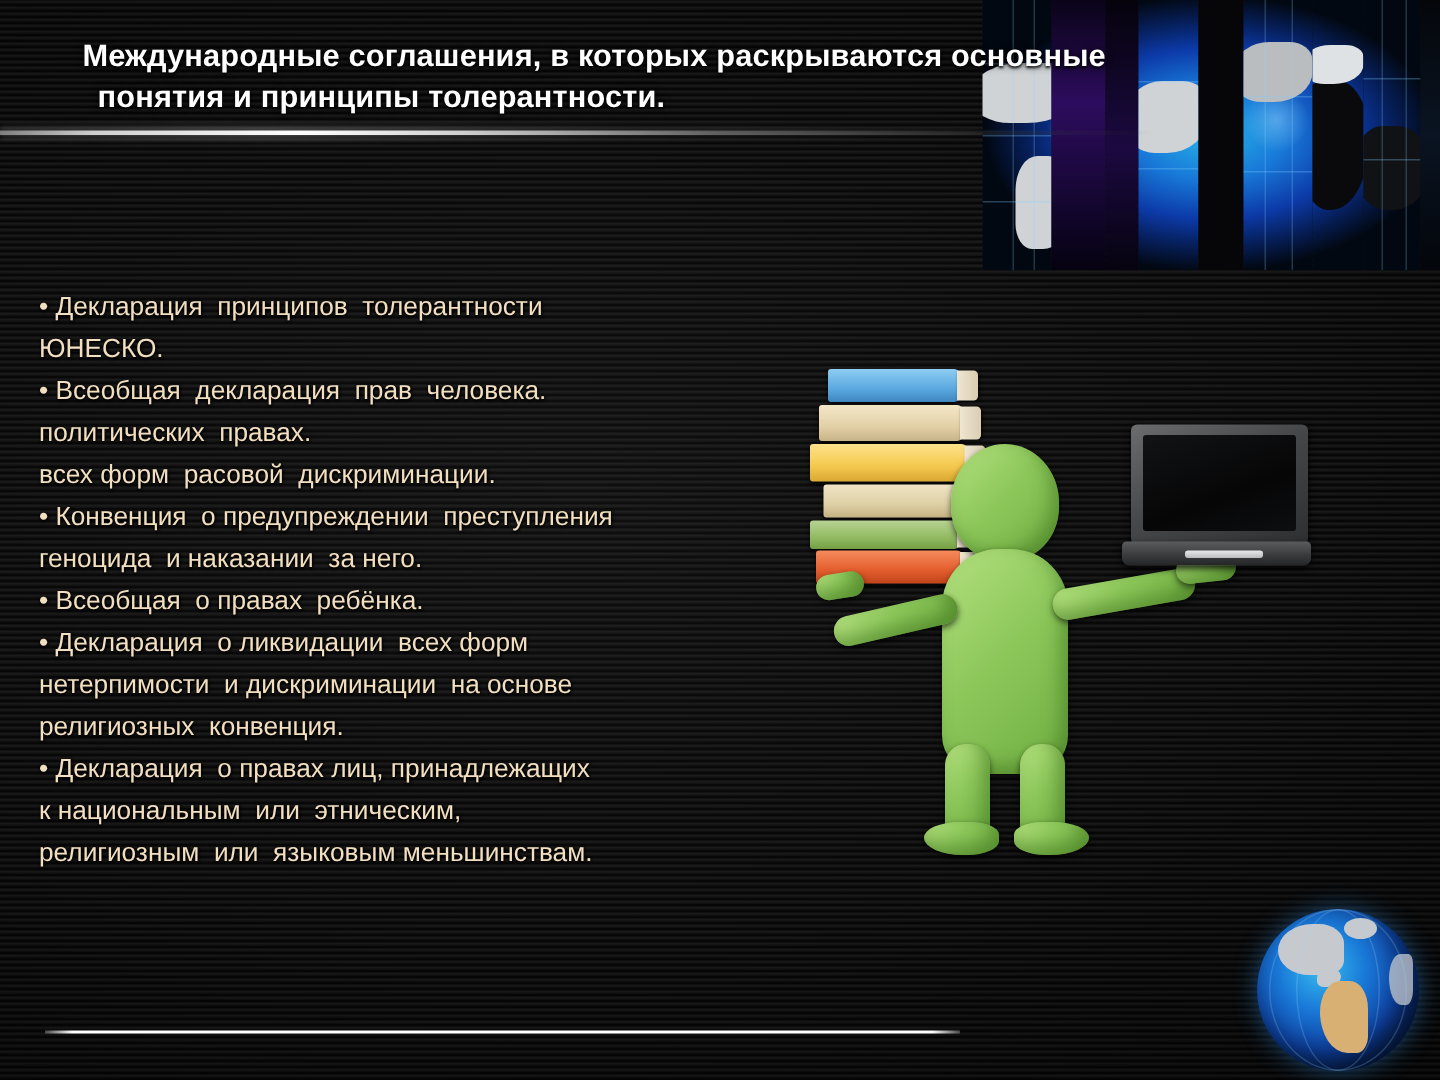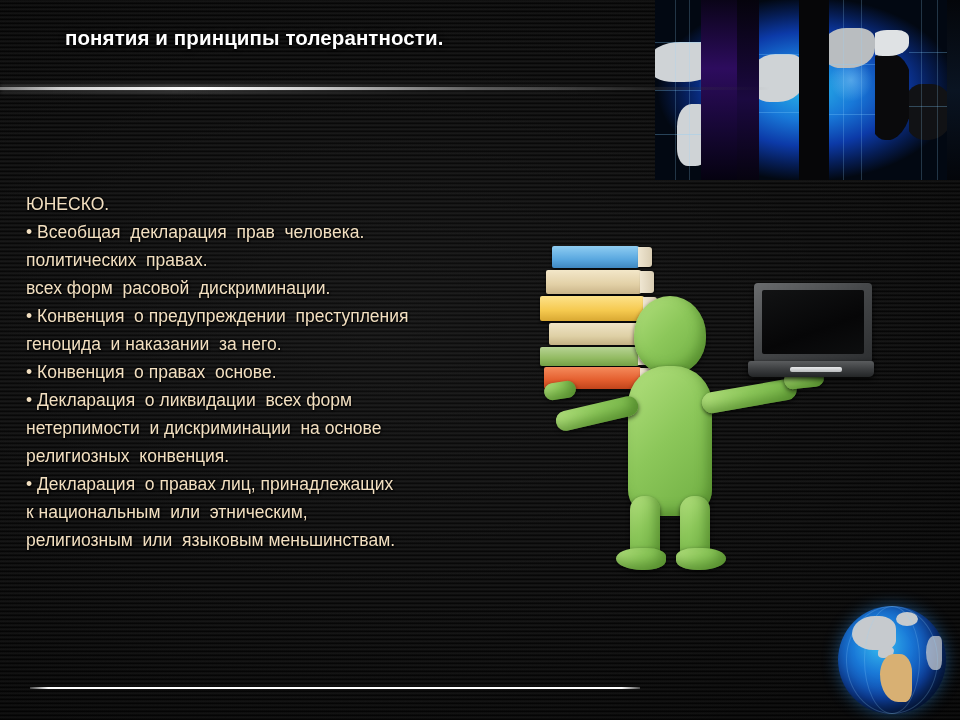--- a/index.html
+++ b/index.html
@@ -154,20 +154,21 @@
           <div class="ray" style="left:282px;"></div>
       </div>
     </div>
     <div class="strip" style="left:292px;width:13px;background:linear-gradient(180deg,#04060a,#0a1422 50%,#03050a);"></div>
   </div>
 
   <div id="sepGlow"></div>
   <div id="sep"></div>
 
   <div id="title">
+    <span>Международные соглашения, в которых раскрываются основные</span>
     <span class="l2">понятия и принципы толерантности.</span>
   </div>
 
   <div id="books">
     <div class="book" style="left:12px;top:0px;width:88px;height:22px;background:linear-gradient(180deg,#8fcdf2,#5aa8e0 60%,#3f87c0);">
       <div class="pg"></div>
       </div>
     <div class="book" style="left:6px;top:24px;width:96px;height:24px;background:linear-gradient(180deg,#f3e7c9,#e2d0a6 60%,#c9b489);">
       <div class="pg"></div>
       </div>
@@ -222,27 +223,28 @@
       <div class="land" style="left:40px;top:40px;width:16px;height:12px;border-radius:50% 40% 60% 30%;"></div>
       <div class="land s" style="left:42px;top:48px;width:32px;height:48px;border-radius:45% 40% 25% 60%;"></div>
       <div class="land" style="left:58px;top:6px;width:22px;height:14px;border-radius:50%;"></div>
       <div class="land" style="left:88px;top:30px;width:16px;height:34px;border-radius:50% 20% 30% 55%;opacity:.75;"></div>
       <div class="mer" style="left:26px;right:26px;"></div>
       <div class="mer" style="left:8px;right:8px;"></div>
     </div>
   </div>
 
   <div id="body">
+    <span class="ln">• Декларация  принципов  толерантности</span>
     <span class="ln">ЮНЕСКО.</span>
     <span class="ln">• Всеобщая  декларация  прав  человека.</span>
     <span class="ln">политических  правах.</span>
     <span class="ln">всех форм  расовой  дискриминации.</span>
     <span class="ln">• Конвенция  о предупреждении  преступления</span>
     <span class="ln">геноцида  и наказании  за него.</span>
-    <span class="ln">• Конвенция  о правах  основе.</span>
+    <span class="ln">• Всеобщая  о правах  ребёнка.</span>
     <span class="ln">• Декларация  о ликвидации  всех форм</span>
     <span class="ln">нетерпимости  и дискриминации  на основе</span>
     <span class="ln">религиозных  конвенция.</span>
     <span class="ln">• Декларация  о правах лиц, принадлежащих</span>
     <span class="ln">к национальным  или  этническим,</span>
     <span class="ln">религиозным  или  языковым меньшинствам.</span>
   </div>
 
   <div id="botrule"></div>
 

